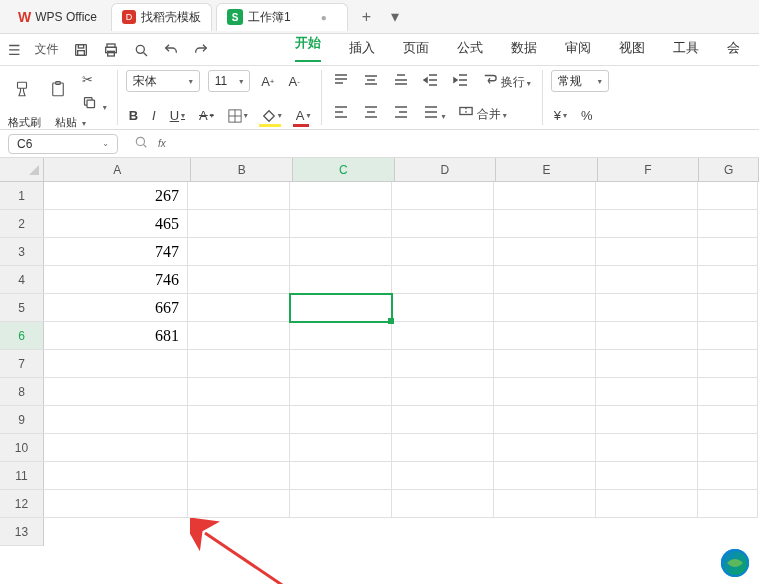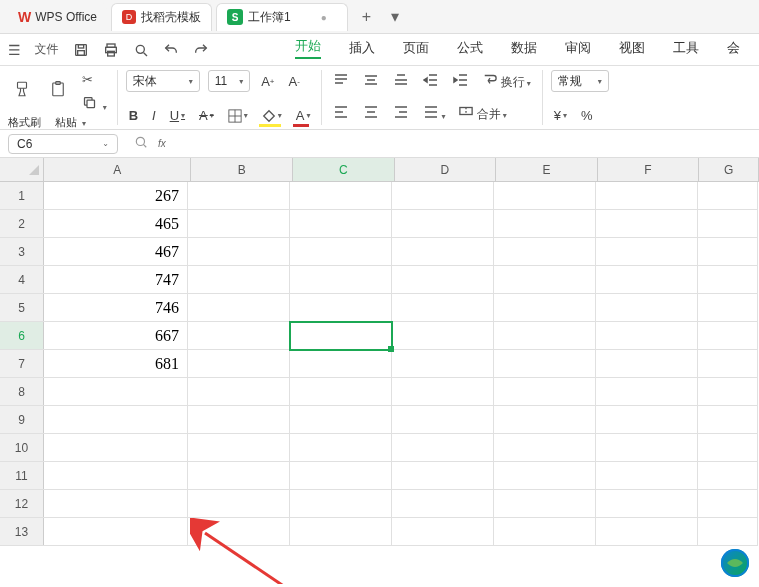--- a/index.html
+++ b/index.html
@@ -16,21 +16,21 @@
     .tab-dot { margin-left: 30px; color: #aaa; font-size: 10px; }
     
     
     .file-bar { display: flex; align-items: center; height: 32px; padding: 0 8px; border-bottom: 1px solid #e0e0e0; gap: 14px; }
     .file-bar .fitem { cursor: pointer; color: #555; display: flex; align-items: center; }
     .hamburger { font-size: 14px; }
     
     
     .menu-bar { display: flex; align-items: center; height: 28px; padding-left: 295px; gap: 28px; position: absolute; top: 34px; left: 0; right: 0; }
     .menu-item { cursor: pointer; font-size: 13px; color: #333; }
-    .menu-item.active { color: #1ba854; font-weight: 400; border-bottom: 2px solid #1ba854; padding-bottom: 2px; }
+    .menu-item.active { color: #1ba854; font-weight: 700; border-bottom: 2px solid #1ba854; padding-bottom: 8px; }
     
     
     .ribbon { display: flex; align-items: stretch; height: 64px; border-bottom: 1px solid #ddd; padding: 4px 8px; gap: 8px; }
     .ribbon-group { display: flex; flex-direction: column; justify-content: space-between; border-right: 1px solid #e0e0e0; padding-right: 8px; }
     .ribbon-row { display: flex; align-items: center; gap: 8px; }
     .ribbon-btn { display: flex; flex-direction: column; align-items: center; cursor: pointer; padding: 2px 4px; font-size: 11px; color: #444; }
     .ribbon-btn .icon { font-size: 18px; margin-bottom: 2px; }
     .paste-icon { font-size: 20px; }
     .small-btn { cursor: pointer; font-size: 13px; color: #555; padding: 2px; }
     .font-select { border: 1px solid #ccc; border-radius: 3px; padding: 2px 6px; font-size: 12px; display: flex; align-items: center; gap: 30px; cursor: pointer; height: 22px; }
@@ -377,29 +377,20 @@
       <div class="grid-row">
         <div class="cell col-a">465</div>
         <div class="cell col-b"></div>
         <div class="cell col-c"></div>
         <div class="cell col-d"></div>
         <div class="cell col-e"></div>
         <div class="cell col-f"></div>
         <div class="cell col-g"></div>
       </div>
       <div class="grid-row">
-        <div class="cell col-a">467</div>
-        <div class="cell col-b"></div>
-        <div class="cell col-c"></div>
-        <div class="cell col-d"></div>
-        <div class="cell col-e"></div>
-        <div class="cell col-f"></div>
-        <div class="cell col-g"></div>
-      </div>
-      <div class="grid-row">
         <div class="cell col-a">747</div>
         <div class="cell col-b"></div>
         <div class="cell col-c"></div>
         <div class="cell col-d"></div>
         <div class="cell col-e"></div>
         <div class="cell col-f"></div>
         <div class="cell col-g"></div>
       </div>
       <div class="grid-row">
         <div class="cell col-a">746</div>

